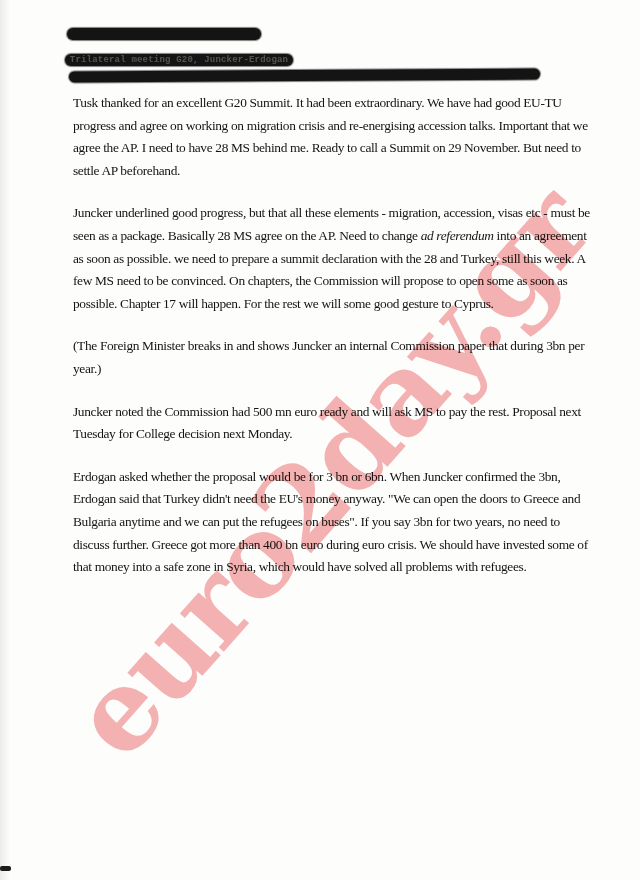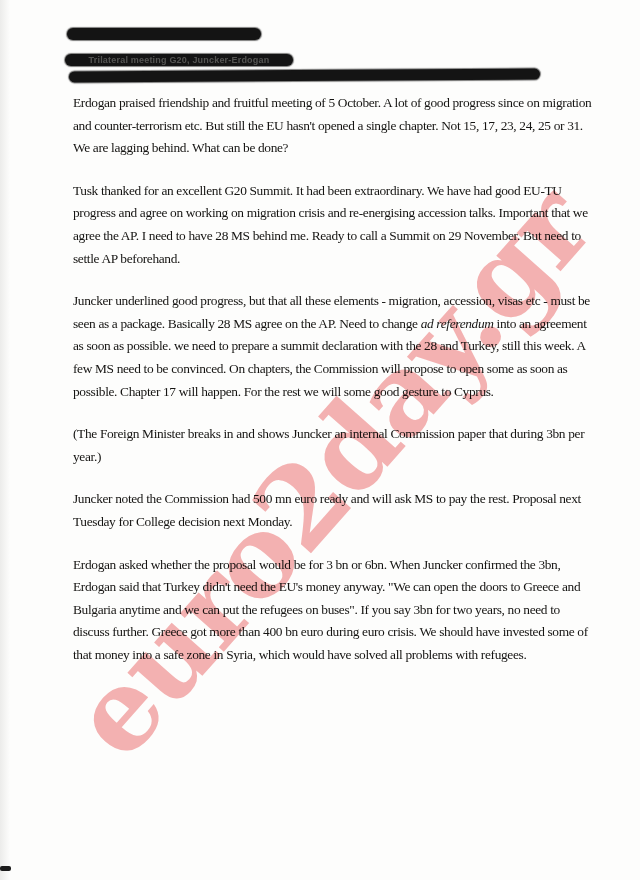--- a/index.html
+++ b/index.html
@@ -37,21 +37,21 @@
     box-shadow: 0 0 1px 1px rgba(20,20,20,0.55);
     display: flex;
     align-items: center;
     justify-content: center;
     overflow: hidden;
   }
   .redaction-1 { left: 67px; top: 28px;  width: 194px; height: 12px; }
   .redaction-2 { left: 65px; top: 54px;  width: 228px; height: 12px; }
   .redaction-3 { left: 69px; top: 70px;  width: 471px; height: 11px; transform: rotate(-0.35deg); }
   .ghost-text {
-    font-family: Liberation Sans, sans-serif;
+    font-family: Liberation Mono, monospace;
     font-weight: bold;
     font-size: 9px;
     letter-spacing: 0.2px;
     color: rgba(190,190,185,0.38);
     white-space: nowrap;
   }
   
   .content {
     position: absolute;
     left: 73px; top: 92px;
@@ -93,21 +93,20 @@
 
   <div class="redaction redaction-1"></div>
 
   <div class="redaction redaction-2">
     <span class="ghost-text">Trilateral meeting G20, Juncker-Erdogan</span>
   </div>
 
   <div class="redaction redaction-3"></div>
 
   <div class="content">
-    <p>Erdogan praised friendship and fruitful meeting of 5 October. A lot of good progress since on migration and counter-terrorism etc. But still the EU hasn't opened a single chapter. Not 15, 17, 23, 24, 25 or 31. We are lagging behind. What can be done?</p>
 
     <p>Tusk thanked for an excellent G20 Summit. It had been extraordinary. We have had good EU-TU progress and agree on working on migration crisis and re-energising accession talks. Important that we agree the AP. I need to have 28 MS behind me. Ready to call a Summit on 29 November. But need to settle AP beforehand.</p>
 
     <p><span>Juncker underlined good progress, but that all these elements - migration, accession, visas etc - must be seen as a package. Basically 28 MS agree on the AP. Need to change </span><span class="italic">ad referendum</span><span> into an agreement as soon as possible. we need to prepare a summit declaration with the 28 and Turkey, still this week. A few MS need to be convinced. On chapters, the Commission will propose to open some as soon as possible. Chapter 17 will happen. For the rest we will some good gesture to Cyprus.</span></p>
 
 
     <p>(The Foreign Minister breaks in and shows Juncker an internal Commission paper that during 3bn per year.)</p>
 
     <p>Juncker noted the Commission had 500 mn euro ready and will ask MS to pay the rest. Proposal next Tuesday for College decision next Monday.</p>
 

